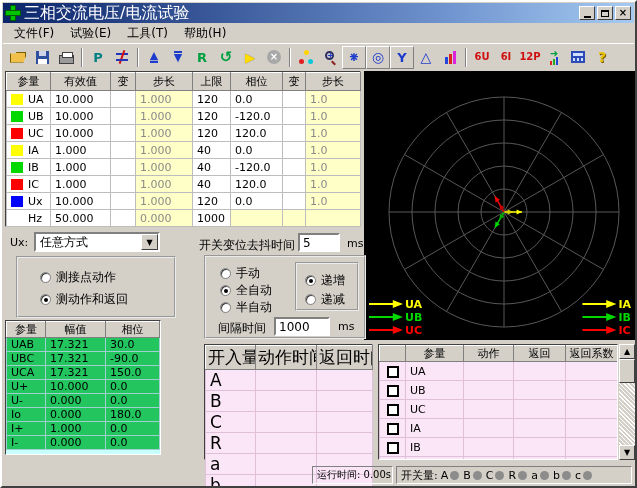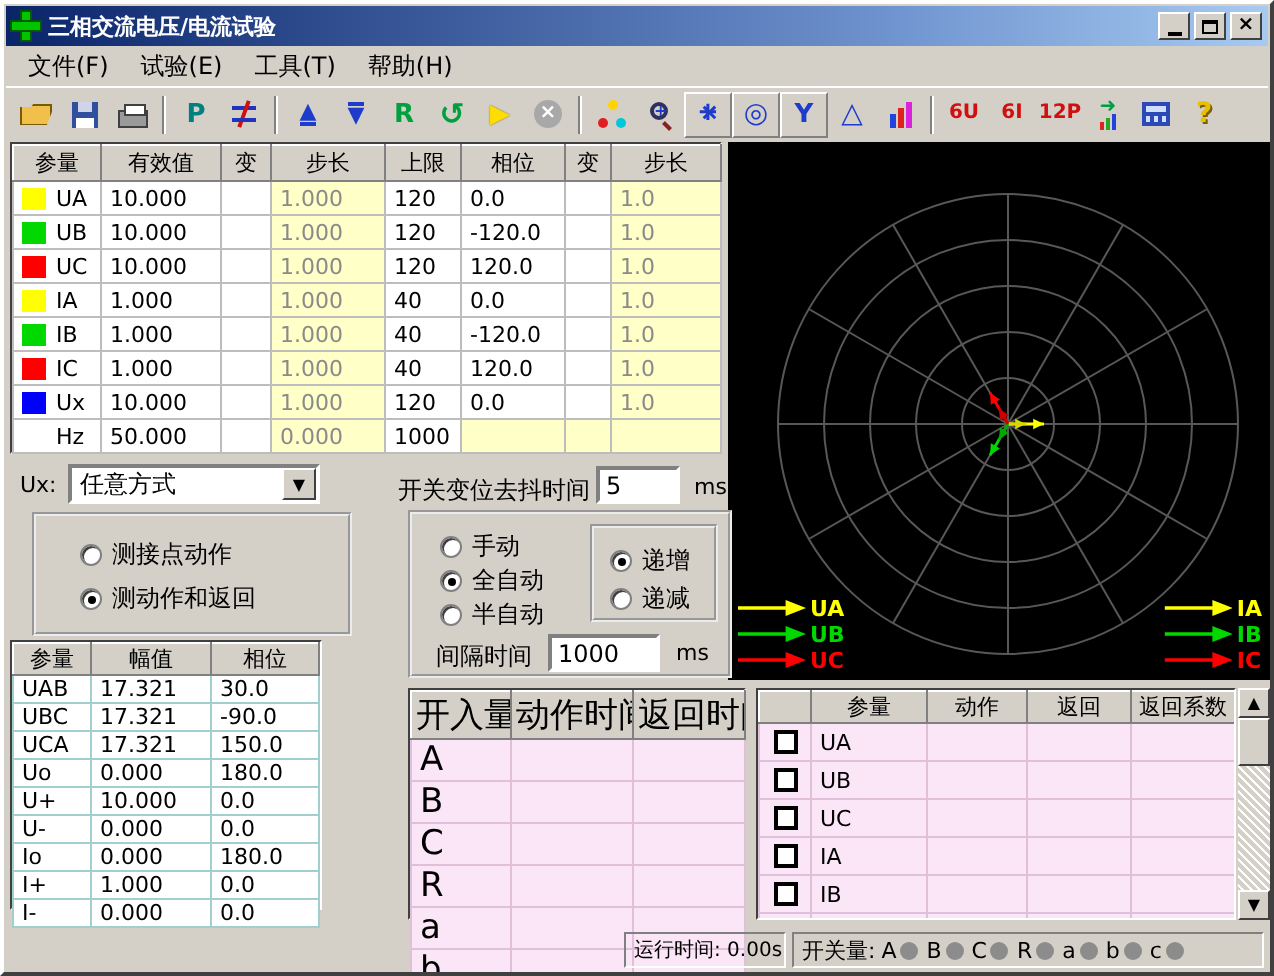--- a/index.html
+++ b/index.html
@@ -5,21 +5,21 @@
   *{box-sizing:border-box;margin:0;padding:0}
   html,body{background:#808080}
   body{font-family:"DejaVu Sans","Liberation Sans",sans-serif;font-size:12px;color:#000}
   .win{position:relative;width:637px;height:488px;background:#d4d0c8;border:2px solid;border-color:#fff #404040 #404040 #fff;overflow:hidden}
   
   .titlebar{position:absolute;left:1px;top:1px;right:1px;height:20px;background:linear-gradient(to right,#0a246a,#6f93cf 70%,#a6caf0);display:flex;align-items:center;gap:4px;padding:0 3px}
   .app-icon{position:relative;width:14px;height:14px;flex:0 0 auto}
   .app-icon i{position:absolute;background:#00c400;box-shadow:0 0 0 1px #005a00}
   .app-icon i.v{left:5px;top:0;width:4px;height:14px}
   .app-icon i.h{left:0;top:5px;width:14px;height:4px}
-  .title-text{flex:1;color:#fff;font-weight:bold;font-size:11px;white-space:nowrap;overflow:hidden}
+  .title-text{flex:1;color:#fff;font-weight:normal;font-size:16px;white-space:nowrap;overflow:hidden}
   .winbtns{display:flex;gap:2px}
   .wbtn{width:16px;height:14px;background:#d4d0c8;border:1px solid;border-color:#fff #404040 #404040 #fff;display:flex;align-items:center;justify-content:center;font-size:10px;line-height:1;font-weight:bold}
   .g-min{width:7px;height:2px;background:#000;margin-top:8px}
   .g-max{width:8px;height:7px;border:1px solid #000;border-top-width:2px}
   
   .menubar{position:absolute;left:1px;top:22px;right:1px;height:19px;display:flex;align-items:center;padding-left:5px;gap:4px}
   .mi{padding:1px 6px}
   
   .toolbar{position:absolute;left:1px;top:41px;right:1px;height:27px;display:flex;align-items:center;padding-left:3px;border-top:1px solid #fff}
   .tb{width:24px;height:23px;display:flex;align-items:center;justify-content:center;position:relative;flex:0 0 auto}
@@ -99,21 +99,21 @@
   #gbox2{left:202px;top:253px;width:162px;height:84px}
   #gbox3{position:absolute;left:293px;top:260px;width:64px;height:49px;border:2px groove #ececec}
   .radio{position:absolute;display:flex;align-items:center;gap:5px;white-space:nowrap}
   .rdot{width:11px;height:11px;border-radius:50%;background:#fff;border:1px solid #808080;box-shadow:inset 1px 1px 0 #404040;position:relative;flex:0 0 auto}
   .radio[data-checked="true"] .rdot::after{content:"";position:absolute;left:3px;top:3px;width:4px;height:4px;border-radius:50%;background:#000}
   .field{position:absolute;height:19px;background:#fff;border:2px solid;border-color:#808080 #fff #fff #808080;font-family:inherit;font-size:12px;padding:0 3px}
   
   #phase-wrap{left:3px;top:318px;width:156px;height:135px;background:#c8ffff}
   .phase-tb{width:153px;font-size:11px}
   .phase-tb th{height:16px}
-  .phase-tb td{background:#ffffff;border-color:#9fcfcf;height:13px}
+  .phase-tb td{background:#22c55e;border-color:#9fcfcf;height:13px}
   
   #input-wrap{left:202px;top:342px;width:169px;height:116px;background:#fbe6f7}
   .input-tb{width:167px;font-size:17px}
   .input-tb th{height:16px}
   .input-tb td{background:#fbe6f7;border-color:#dfc0d8;height:14px}
   #action-wrap{left:376px;top:342px;width:240px;height:116px;background:#fbe6f7;overflow:hidden}
   .action-tb{width:238px;font-size:11px}
   .action-tb th{height:16px}
   .action-tb td{background:#fbe6f7;border-color:#dfc0d8;height:19px}
   .cb{display:inline-block;width:12px;height:12px;background:#fff;border:2px solid #000;vertical-align:middle}
@@ -525,25 +525,20 @@
           <td>17.321</td>
           <td>-90.0</td>
         </tr>
 
         <tr>
           <td>UCA</td>
           <td>17.321</td>
           <td>150.0</td>
         </tr>
 
-        <tr>
-          <td>Uo</td>
-          <td>0.000</td>
-          <td>180.0</td>
-        </tr>
 
         <tr>
           <td>U+</td>
           <td>10.000</td>
           <td>0.0</td>
         </tr>
 
         <tr>
           <td>U-</td>
           <td>0.000</td>

